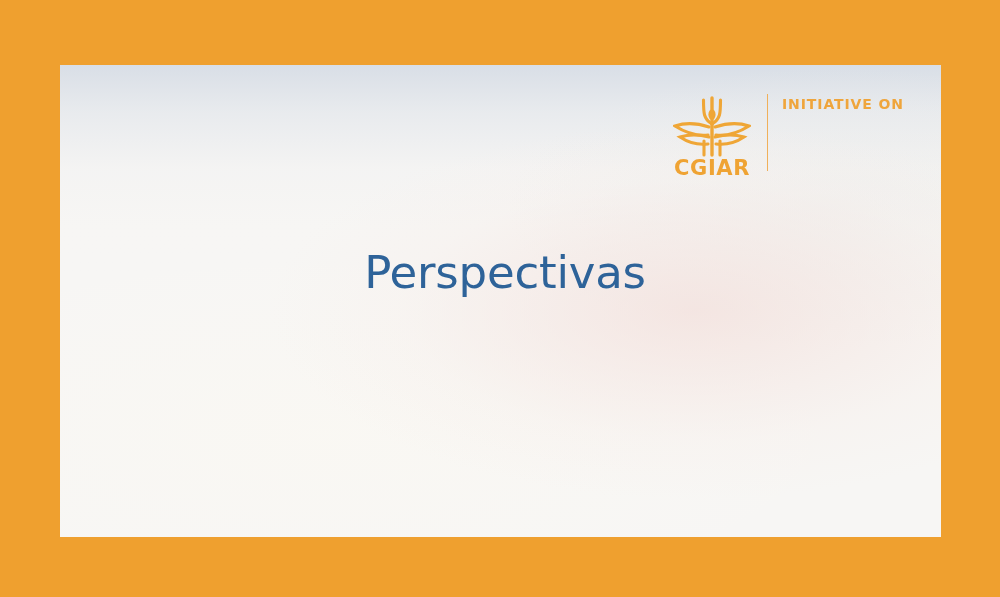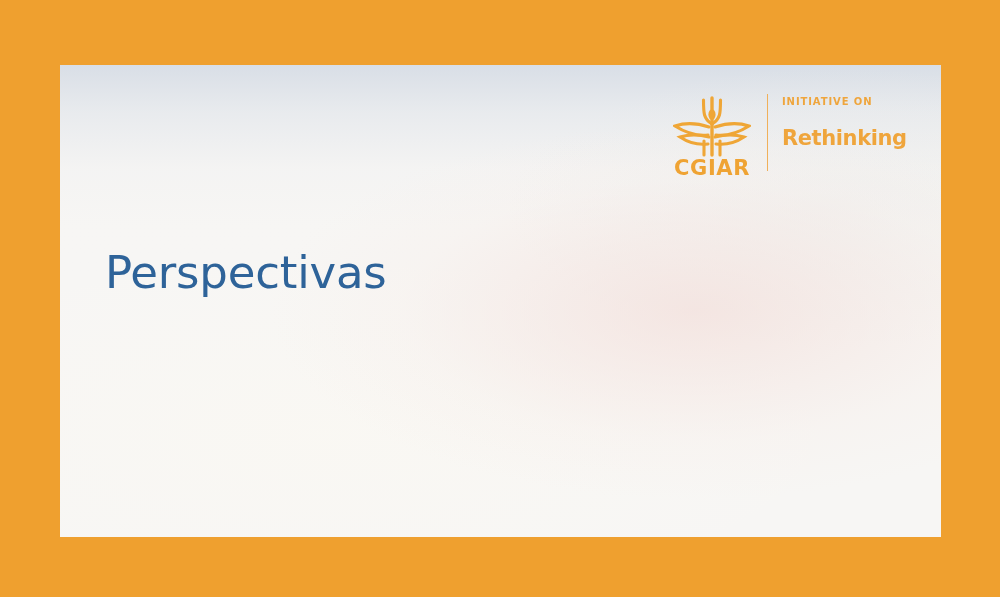--- a/index.html
+++ b/index.html
@@ -67,20 +67,21 @@
     font-family: "DejaVu Sans", sans-serif;
     font-weight: 400;
     font-size: 45px;
     line-height: 71px;
     letter-spacing: -0.2px;
     white-space: pre-wrap;
   }
   .title-line {
     display: block;
     white-space: nowrap;
+    text-align: center;
   }
 
   
   .logo {
     position: absolute;
     left: 609px;
     top: 26px;
     display: flex;
     align-items: flex-start;
   }
@@ -109,24 +110,24 @@
     margin: 3px 14px 8px 12px;
     background: #F0B05A;
   }
   .logo-text {
     padding-top: 6px;
   }
   .logo-eyebrow {
     color: #EFA53C;
     font-family: "DejaVu Sans", sans-serif;
     font-weight: 700;
-    font-size: 10px;
+    font-size: 14px;
     letter-spacing: 0.9px;
     line-height: 1;
-    margin-bottom: 19px;
+    margin-bottom: 7px;
   }
   .logo-name {
     color: #EFA53C;
     font-family: "DejaVu Sans", sans-serif;
     font-weight: 700;
     font-size: 21px;
     line-height: 24px;
     letter-spacing: -0.4px;
   }
   .logo-name span { display: block; white-space: nowrap; }
@@ -173,20 +174,19 @@
           </g>
         </svg>
         <div class="logo-wordmark">CGIAR</div>
       </div>
 
       <div class="logo-divider"></div>
 
       <div class="logo-text">
         <div class="logo-eyebrow">INITIATIVE ON</div>
         <div class="logo-name">
-          <span>Rethinking</span>
         </div>
       </div>
 
     </div>
   </div>
 
 </div>
 
 </body></html>

